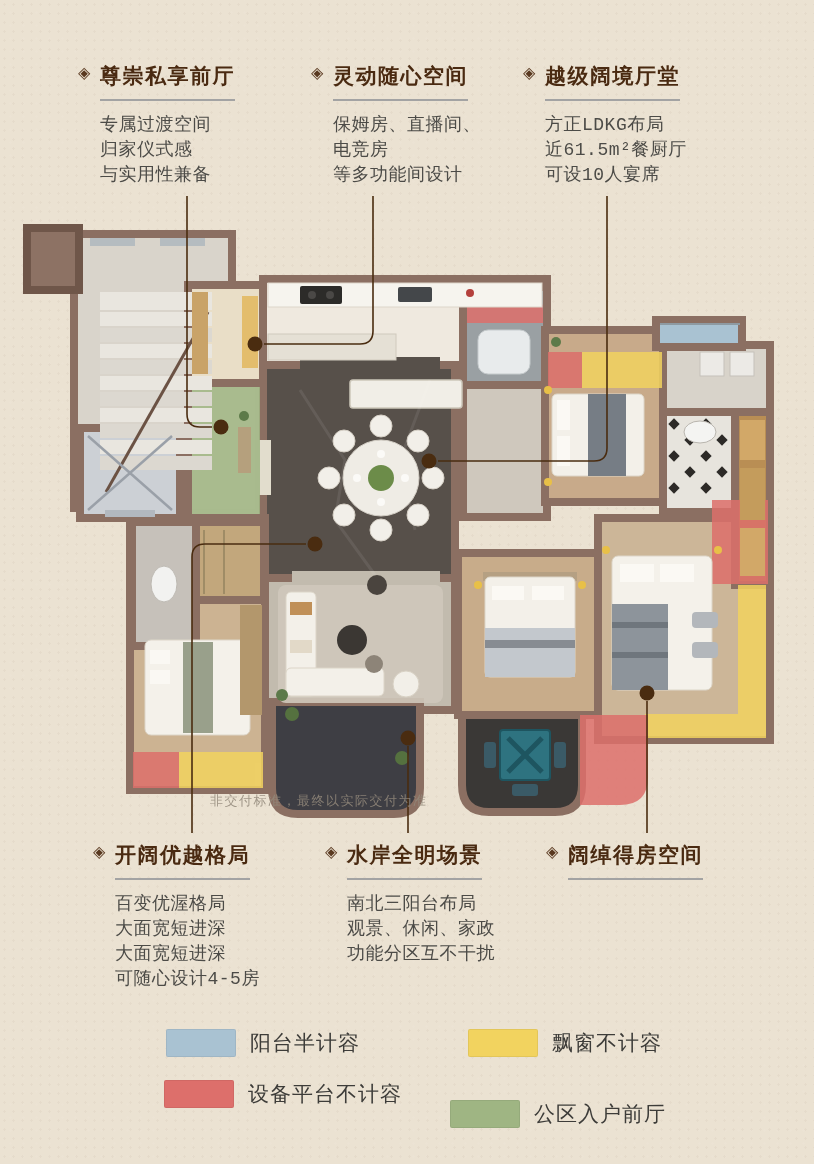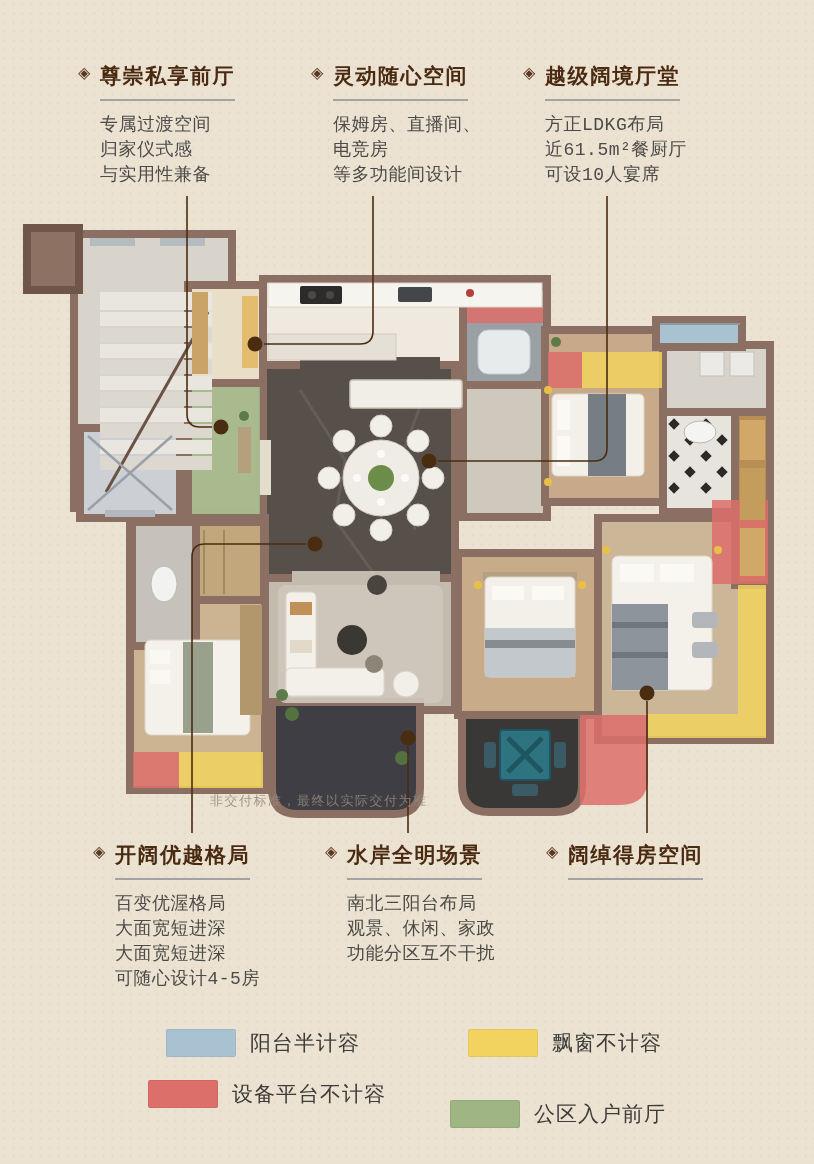--- a/index.html
+++ b/index.html
@@ -314,20 +314,20 @@
 </div>
 
 <div class="lg-item" style="left:166px;top:1029px;">
   <span class="lg-swatch" style="background: rgb(169, 194, 210);"></span>
   <span class="lg-label">阳台半计容</span>
 </div>
 <div class="lg-item" style="left:468px;top:1029px;">
   <span class="lg-swatch" style="background: rgb(242, 211, 95);"></span>
   <span class="lg-label">飘窗不计容</span>
 </div>
-<div class="lg-item" style="left:148px;top:1080px;">
+<div class="lg-item" style="left:164px;top:1080px;">
   <span class="lg-swatch" style="background: rgb(221, 111, 107);"></span>
   <span class="lg-label">设备平台不计容</span>
 </div>
 <div class="lg-item" style="left:450px;top:1080px;margin-top:20px;">
   <span class="lg-swatch" style="background: rgb(159, 181, 131);"></span>
   <span class="lg-label">公区入户前厅</span>
 </div>
 
 </body></html>

